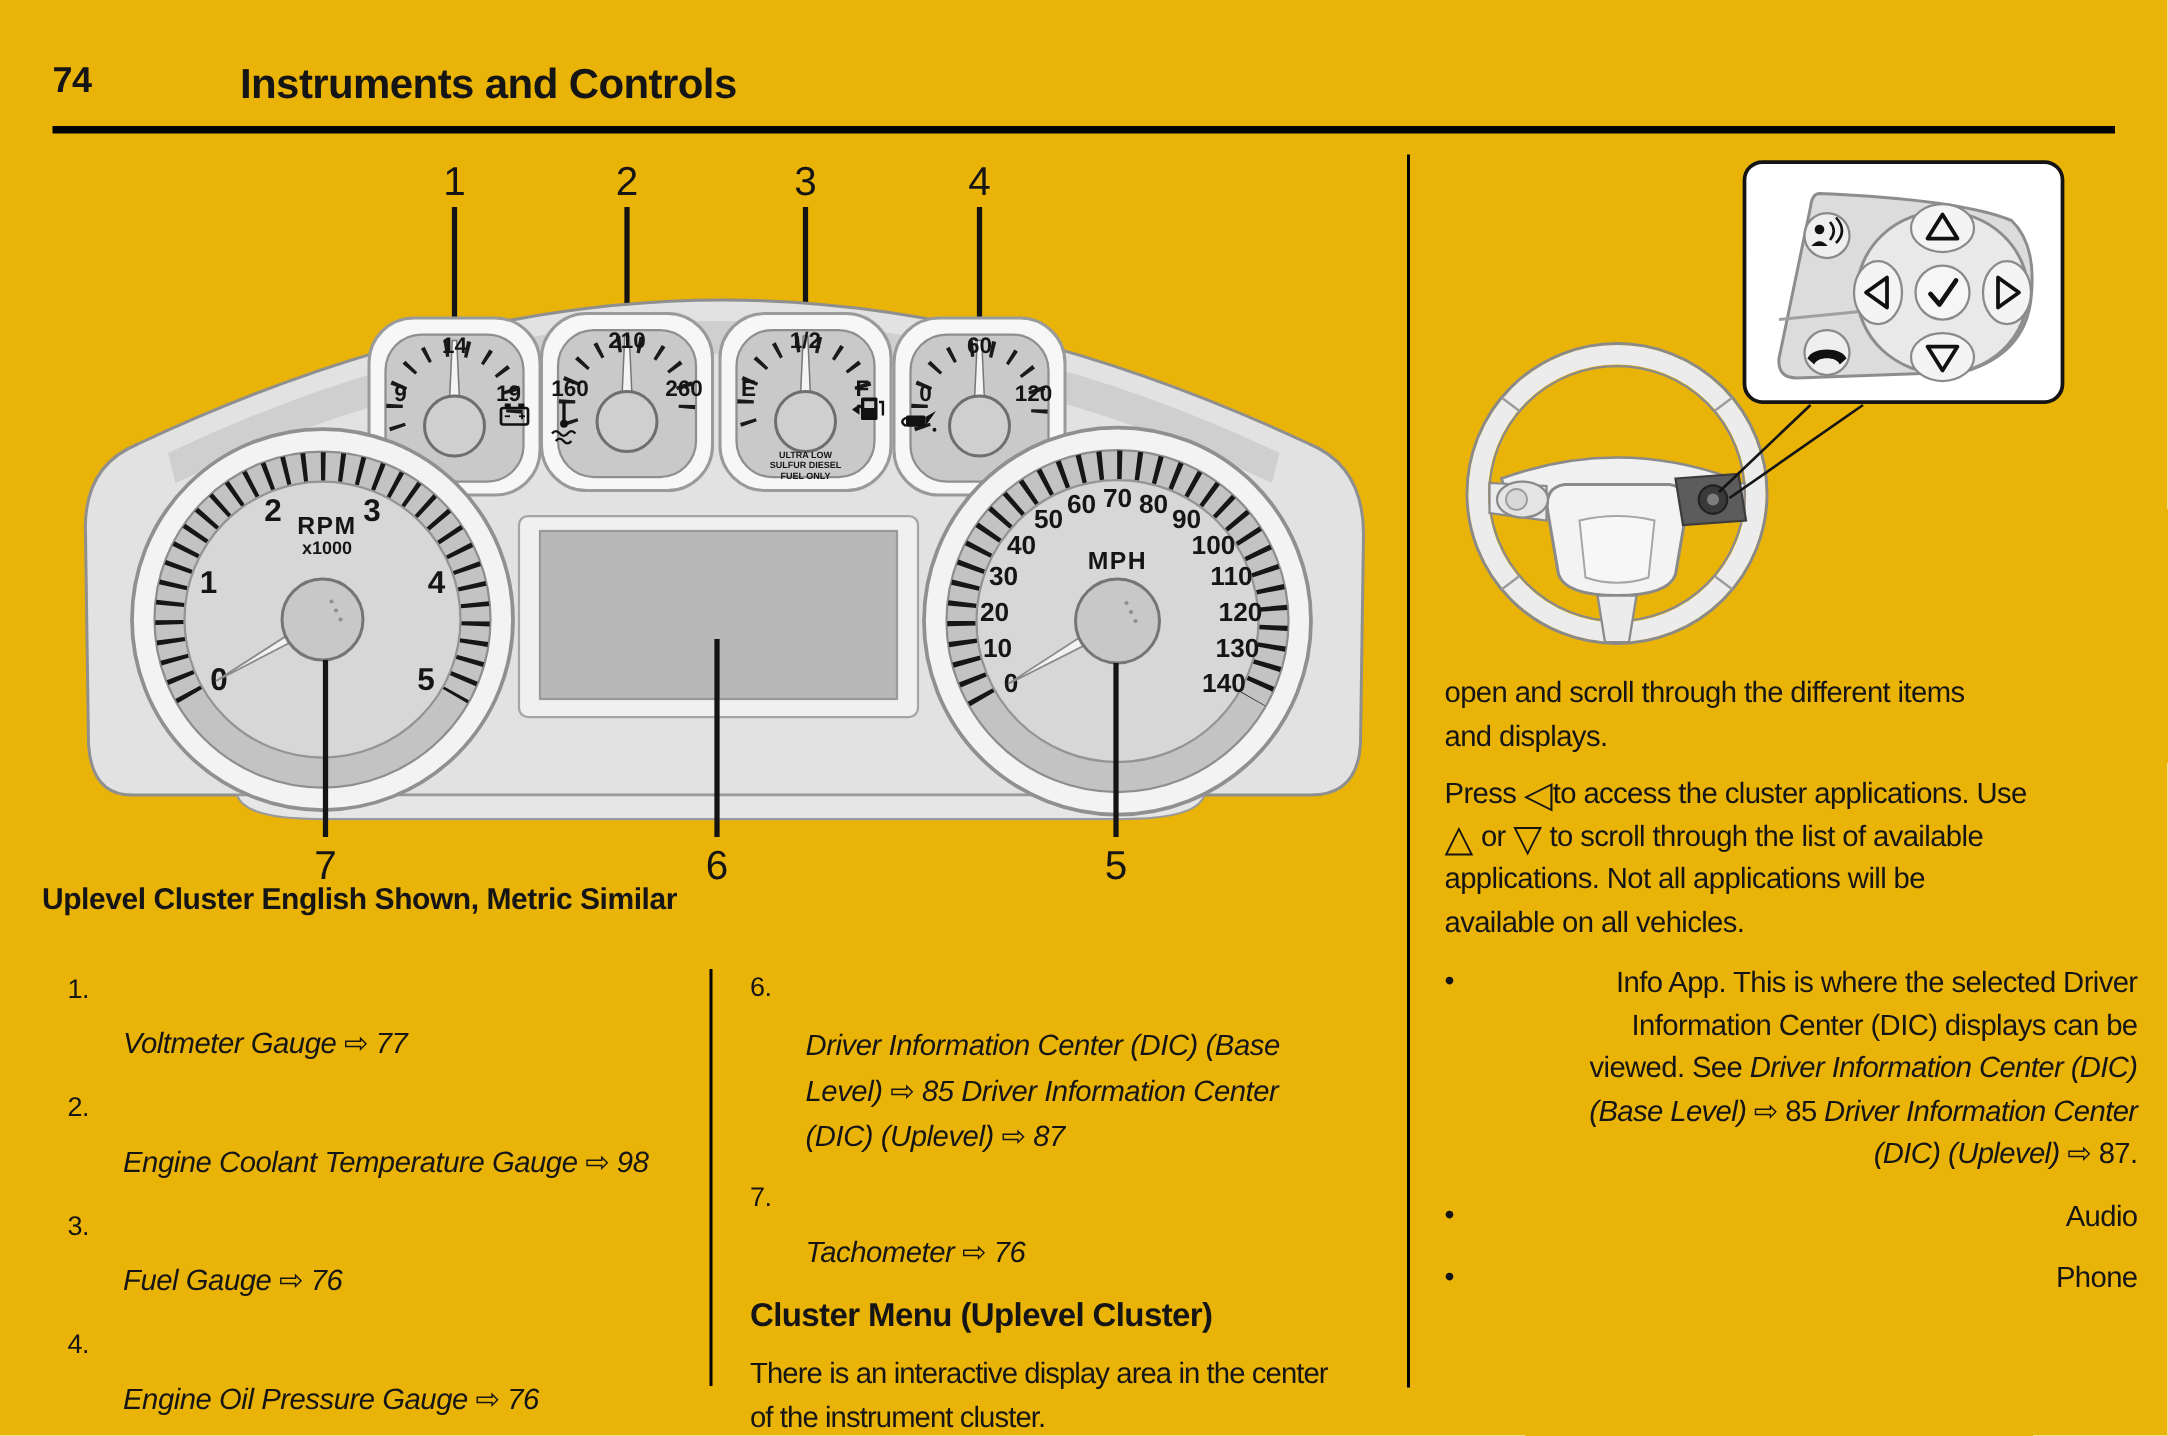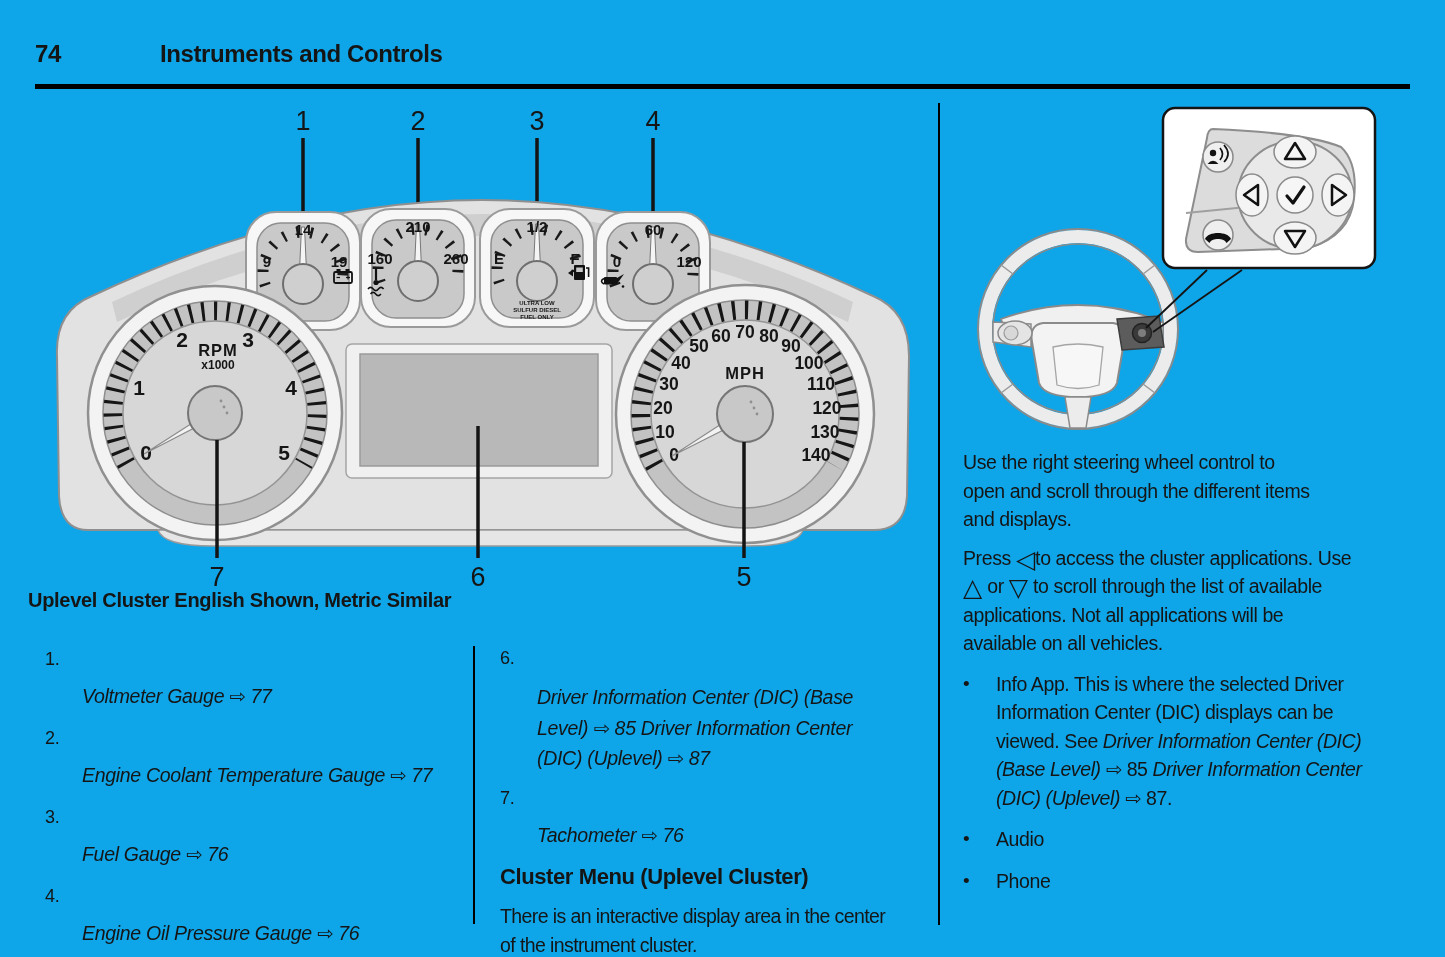--- a/index.html
+++ b/index.html
@@ -1,23 +1,23 @@
 <!DOCTYPE html>
 <html><head>
 <meta charset="utf-8">
 <style>
   html,body{margin:0;padding:0;background:#fff;}
   .page{
-    position:relative;width:1445px;height:957px;background:#0ea5e9;overflow:hidden;
+    position:relative;width:1445px;height:957px;background:#eab308;overflow:hidden;
     font-family:"Liberation Sans","DejaVu Sans",sans-serif;color:#151515;
   }
   .abs{position:absolute;}
   
   .hdr-num{left:35px;top:40px;font-size:24px;font-weight:bold;letter-spacing:-0.3px;}
-  .hdr-title{left:160px;top:40px;font-size:24px;font-weight:bold;letter-spacing:-0.4px;}
+  .hdr-title{left:160px;top:40px;font-size:28px;font-weight:bold;letter-spacing:-0.4px;}
   .hdr-rule{left:35px;top:84px;width:1375px;height:5px;background:#000;}
   
   .vrule{width:2px;background:#000;}
   .vrule-mid{left:473px;top:646px;height:278px;}
   .vrule-right{left:938px;top:103px;height:822px;}
   
   .caption{left:28px;top:589px;width:908px;text-align:left;font-size:20px;font-weight:bold;letter-spacing:-0.3px;}
   
   .legend{font-size:19.5px;letter-spacing:-0.3px;line-height:26px;}
   .legend-left{left:45px;top:646px;width:420px;}
@@ -30,21 +30,21 @@
   .li.multi .t{line-height:30.5px;}
   .sec-head{font-size:22px;font-weight:bold;letter-spacing:-0.4px;margin:14px 0 12px 0;}
   .sec-body{font-size:19.5px;letter-spacing:-0.6px;line-height:29px;}
   
   .rcol{left:963px;top:448px;width:462px;font-size:19.5px;letter-spacing:-0.4px;line-height:28.5px;}
   .rcol .para{margin:0 0 10px 0;}
   .tri{font-size:25px;line-height:1;vertical-align:-3px;letter-spacing:0;}
   .bullets{margin-top:12px;}
   .bullet{display:flex;margin-bottom:13px;}
   .bullet .mk{flex:0 0 33px;font-size:19px;}
-  .bullet .bt{flex:1;}
+  .bullet .bt{flex:1;text-align:right;}
   .it{font-style:italic;}
   
   svg text{font-family:"Liberation Sans","DejaVu Sans",sans-serif;fill:#151515;}
   .callout-num{font-size:27px;}
   .gauge-num{font-size:15px;font-weight:bold;}
   .big-num{font-size:21px;font-weight:bold;}
   .spd-num{font-size:17.5px;font-weight:bold;}
   .unit-big{font-size:16.5px;font-weight:bold;letter-spacing:1px;}
   .unit-sm{font-size:12px;font-weight:bold;}
   .fuel-note{font-size:6px;font-weight:bold;}
@@ -288,21 +288,21 @@
   <div class="abs vrule vrule-mid"></div>
   <div class="abs vrule vrule-right"></div>
 
   <div class="abs legend legend-left">
     <div class="li">
       <span class="n">1.</span>
       <span class="t">Voltmeter Gauge ⇨ 77</span>
     </div>
     <div class="li">
       <span class="n">2.</span>
-      <span class="t">Engine Coolant Temperature Gauge ⇨ 77</span>
+      <span class="t">Engine Coolant Temperature Gauge ⇨ 98</span>
     </div>
     <div class="li">
       <span class="n">3.</span>
       <span class="t">Fuel Gauge ⇨ 76</span>
     </div>
     <div class="li">
       <span class="n">4.</span>
       <span class="t">Engine Oil Pressure Gauge ⇨ 76</span>
     </div>
     <div class="li">
@@ -326,21 +326,20 @@
     </div>
     <div class="sec-head">Cluster Menu (Uplevel Cluster)</div>
     <div class="sec-body">
       <div>There is an interactive display area in the center</div>
       <div>of the instrument cluster.</div>
     </div>
   </div>
 
   <div class="abs rcol">
     <div class="para">
-      <div>Use the right steering wheel control to</div>
       <div>open and scroll through the different items</div>
       <div>and displays.</div>
     </div>
     <div class="para">
       <span>Press </span><span class="tri">◁</span><span>to access the cluster applications. Use</span><br>
       <span class="tri">△</span><span> or </span><span class="tri">▽</span><span> to scroll through the list of available</span><br>
       <span>applications. Not all applications will be</span><br>
       <span>available on all vehicles.</span>
     </div>
     <div class="bullets">

